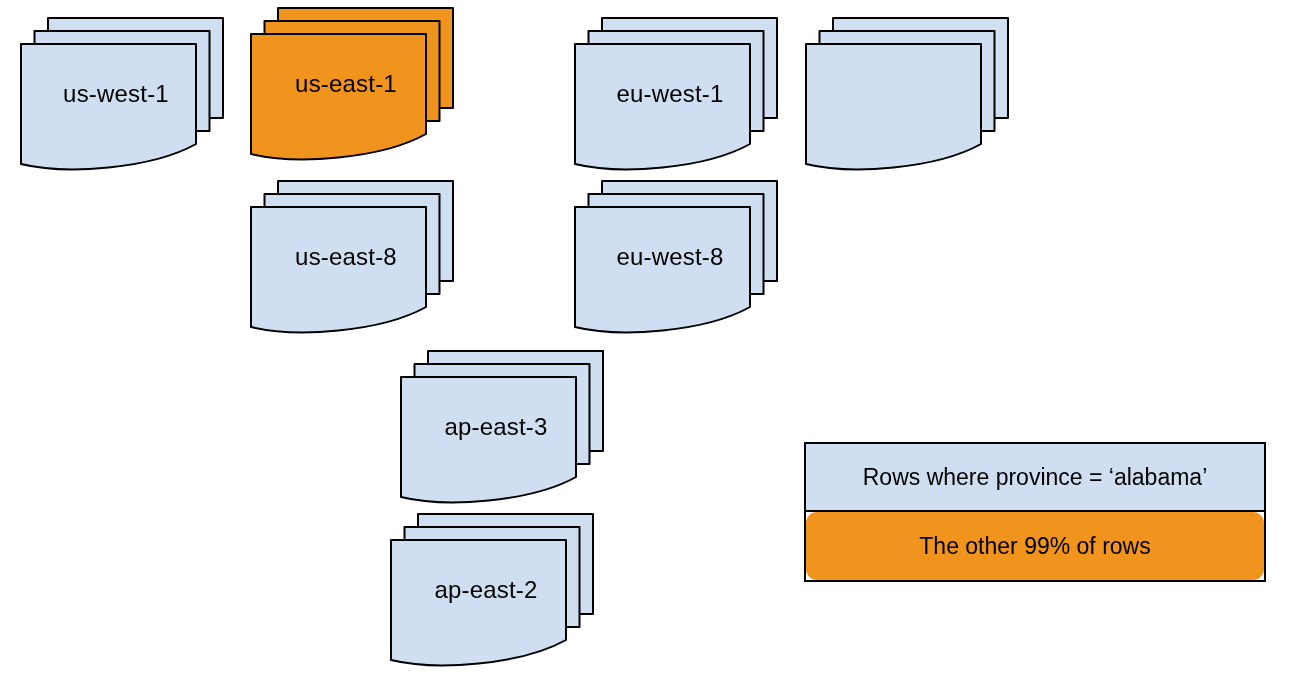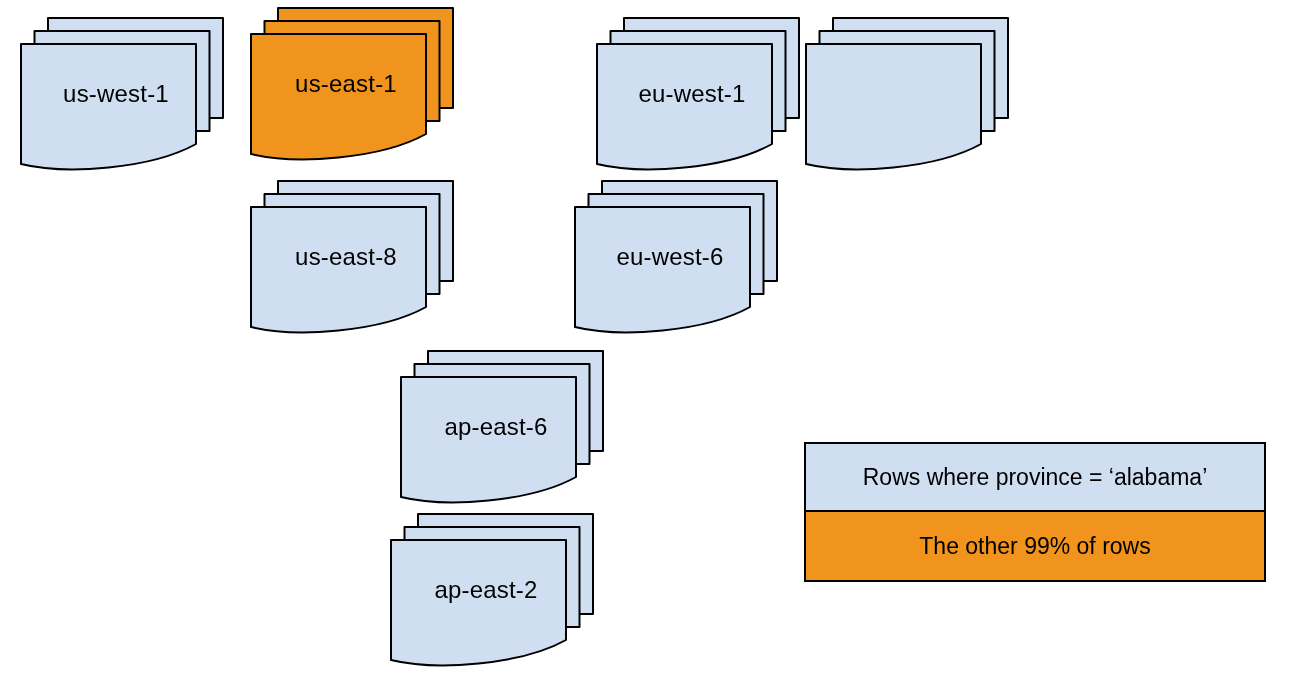--- a/index.html
+++ b/index.html
@@ -53,21 +53,21 @@
     border: 2px solid var(--stroke);
   }
   .legend-row {
     height: 68px;
     display: flex;
     align-items: center;
     justify-content: center;
     font-size: 23px;
   }
   .legend-row.blue { background: var(--blue); border-bottom: 2px solid var(--stroke); }
-  .legend-row.orange { background: var(--orange); }
+  .legend-row.orange { background: var(--orange); border-radius: 11px; }
 </style>
 </head>
 <body>
 
 <div class="canvas">
 
   <div class="stack" style="left:20px;top:17px">
     <svg class="stack-svg" width="205" height="160" viewBox="0 0 205 160">
       <path class="sheet" d="M28,1 H203 V101 H28 Z"></path>
       <path class="sheet" d="M14.5,14 H189.5 V114 H14.5 Z"></path>
@@ -78,21 +78,21 @@
 
   <div class="stack orange" style="left:250px;top:7px">
     <svg class="stack-svg" width="205" height="160" viewBox="0 0 205 160">
       <path class="sheet" d="M28,1 H203 V101 H28 Z"></path>
       <path class="sheet" d="M14.5,14 H189.5 V114 H14.5 Z"></path>
       <path class="sheet front" d="M1,27 H176 V127 C131,152 46,158 1,147 Z"></path>
     </svg>
     <span class="stack-label">us-east-1</span>
   </div>
 
-  <div class="stack" style="left:596px;top:17px">
+  <div class="stack" style="left:574px;top:17px">
     <svg class="stack-svg" width="205" height="160" viewBox="0 0 205 160">
       <path class="sheet" d="M28,1 H203 V101 H28 Z"></path>
       <path class="sheet" d="M14.5,14 H189.5 V114 H14.5 Z"></path>
       <path class="sheet front" d="M1,27 H176 V127 C131,152 46,158 1,147 Z"></path>
     </svg>
     <span class="stack-label">eu-west-1</span>
   </div>
 
   <div class="stack" style="left:805px;top:17px">
     <svg class="stack-svg" width="205" height="160" viewBox="0 0 205 160">
@@ -111,31 +111,31 @@
     </svg>
     <span class="stack-label">us-east-8</span>
   </div>
 
   <div class="stack" style="left:574px;top:180px">
     <svg class="stack-svg" width="205" height="160" viewBox="0 0 205 160">
       <path class="sheet" d="M28,1 H203 V101 H28 Z"></path>
       <path class="sheet" d="M14.5,14 H189.5 V114 H14.5 Z"></path>
       <path class="sheet front" d="M1,27 H176 V127 C131,152 46,158 1,147 Z"></path>
     </svg>
-    <span class="stack-label">eu-west-6</span>
+    <span class="stack-label">eu-west-8</span>
   </div>
 
 
   <div class="stack" style="left:400px;top:350px">
     <svg class="stack-svg" width="205" height="160" viewBox="0 0 205 160">
       <path class="sheet" d="M28,1 H203 V101 H28 Z"></path>
       <path class="sheet" d="M14.5,14 H189.5 V114 H14.5 Z"></path>
       <path class="sheet front" d="M1,27 H176 V127 C131,152 46,158 1,147 Z"></path>
     </svg>
-    <span class="stack-label">ap-east-6</span>
+    <span class="stack-label">ap-east-3</span>
   </div>
 
   <div class="stack" style="left:390px;top:513px">
     <svg class="stack-svg" width="205" height="160" viewBox="0 0 205 160">
       <path class="sheet" d="M28,1 H203 V101 H28 Z"></path>
       <path class="sheet" d="M14.5,14 H189.5 V114 H14.5 Z"></path>
       <path class="sheet front" d="M1,27 H176 V127 C131,152 46,158 1,147 Z"></path>
     </svg>
     <span class="stack-label">ap-east-2</span>
   </div>

